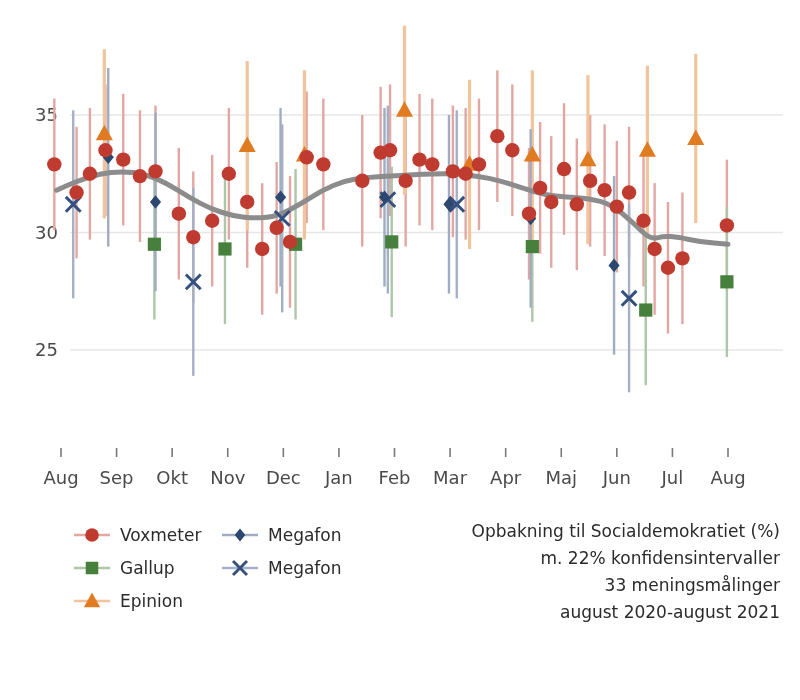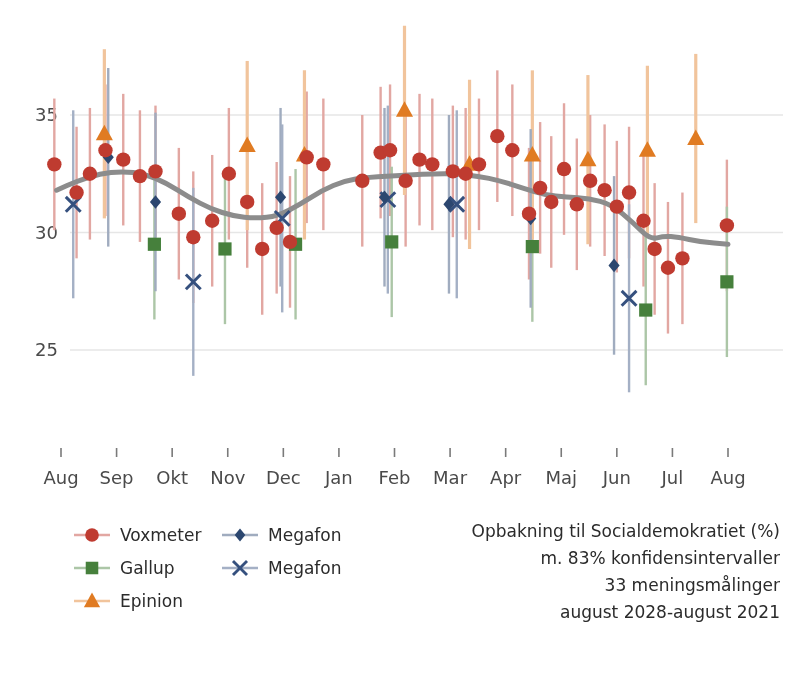--- a/index.html
+++ b/index.html
@@ -309,17 +309,17 @@
               <polygon points="20,1.450000000000001 11.877500000000001,16.156 28.1225,16.156" fill="#e07b22"></polygon>
             </svg></span>
         <span class="legend-text">Epinion</span>
       </div>
       <div class="legend-item"></div>
     </div>
   </div>
 
   <div id="caption">
     <span class="cap-line">Opbakning til Socialdemokratiet (%)</span>
-    <span class="cap-line">m. 83% konfidensintervaller</span>
+    <span class="cap-line">m. 22% konfidensintervaller</span>
     <span class="cap-line">33 meningsmålinger</span>
-    <span class="cap-line">august 2028-august 2021</span>
+    <span class="cap-line">august 2020-august 2021</span>
   </div>
 </div>
 
 </body></html>

